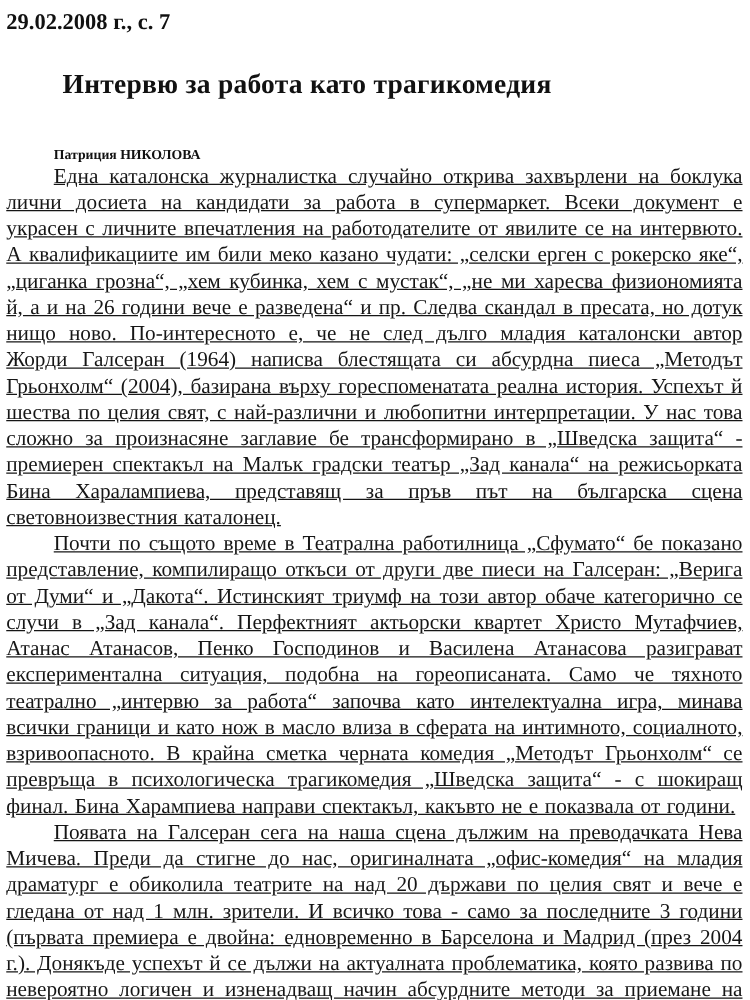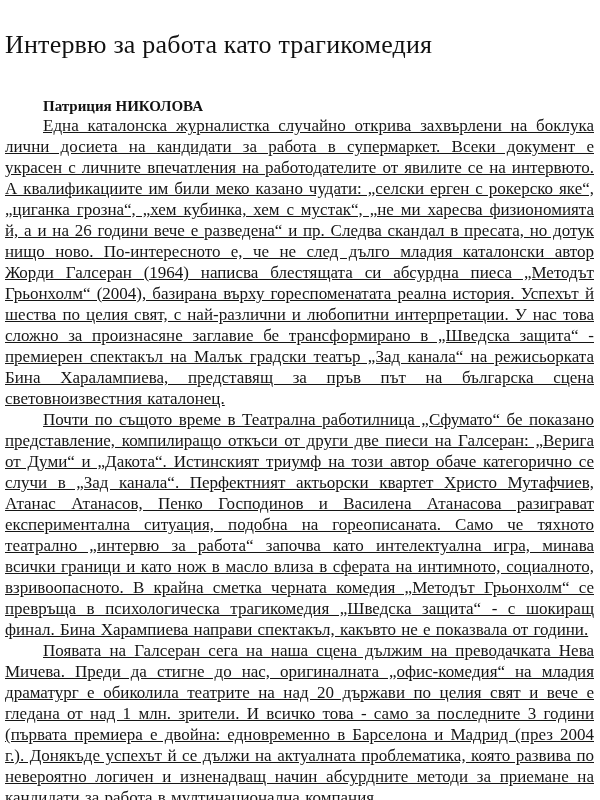--- a/index.html
+++ b/index.html
@@ -42,49 +42,51 @@
     line-height: 1;
     margin-bottom: 1px;
   }
   .dateline {
     font-weight: 700;
     font-size: 18px;
     margin-top: 3px;
     color: #111111;
   }
   h1.article-title {
-    font-size: 26px;
-    font-weight: 400;
+    font-size: 22px;
+    font-weight: 700;
     margin-top: 26px;
     color: #111111;
     letter-spacing: 0.2px;
+    margin-left: 45px;
   }
   .byline {
     font-weight: 700;
-    font-size: 15px;
+    font-size: 11px;
     margin-top: 38px;
     padding-left: 38px;
     color: #111111;
   }
   .body-text p {
     font-size: 17px;
     line-height: 21px;
     text-align: justify;
     text-indent: 38px;
     color: #161616;
     word-spacing: 1px;
     text-decoration: underline;
   }
 </style>
 </head>
 <body>
 
 <div class="page">
 
   <header>
+    <div class="dateline">29.02.2008 г., с. 7</div>
   </header>
 
   <h1 class="article-title">Интервю за работа като трагикомедия</h1>
 
   <div class="byline">Патриция НИКОЛОВА</div>
 
   <div class="body-text">
     <p>Една каталонска журналистка случайно открива захвърлени на боклука лични досиета на кандидати за работа в супермаркет. Всеки документ е украсен с личните впечатления на работодателите от явилите се на интервюто. А квалификациите им били меко казано чудати: „селски ерген с рокерско яке“, „циганка грозна“, „хем кубинка, хем с мустак“, „не ми харесва физиономията й, а и на 26 години вече е разведена“ и пр. Следва скандал в пресата, но дотук нищо ново. По-интересното е, че не след дълго младия каталонски автор Жорди Галсеран (1964) написва блестящата си абсурдна пиеса „Методът Грьонхолм“ (2004), базирана върху гореспоменатата реална история. Успехът й шества по целия свят, с най-различни и любопитни интерпретации. У нас това сложно за произнасяне заглавие бе трансформирано в „Шведска защита“ - премиерен спектакъл на Малък градски театър „Зад канала“ на режисьорката Бина Харалампиева, представящ за пръв път на българска сцена световноизвестния каталонец.</p>
     <p>Почти по същото време в Театрална работилница „Сфумато“ бе показано представление, компилиращо откъси от други две пиеси на Галсеран: „Верига от Думи“ и „Дакота“. Истинският триумф на този автор обаче категорично се случи в „Зад канала“. Перфектният актьорски квартет Христо Мутафчиев, Атанас Атанасов, Пенко Господинов и Василена Атанасова разиграват експериментална ситуация, подобна на гореописаната. Само че тяхното театрално „интервю за работа“ започва като интелектуална игра, минава всички граници и като нож в масло влиза в сферата на интимното, социалното, взривоопасното. В крайна сметка черната комедия „Методът Грьонхолм“ се превръща в психологическа трагикомедия „Шведска защита“ - с шокиращ финал. Бина Харампиева направи спектакъл, какъвто не е показвала от години.</p>
     <p>Появата на Галсеран сега на наша сцена дължим на преводачката Нева Мичева. Преди да стигне до нас, оригиналната „офис-комедия“ на младия драматург е обиколила театрите на над 20 държави по целия свят и вече е гледана от над 1 млн. зрители. И всичко това - само за последните 3 години (първата премиера е двойна: едновременно в Барселона и Мадрид (през 2004 г.). Донякъде успехът й се дължи на актуалната проблематика, която развива по невероятно логичен и изненадващ начин абсурдните методи за приемане на кандидати за работа в мултинационална компания.</p>

